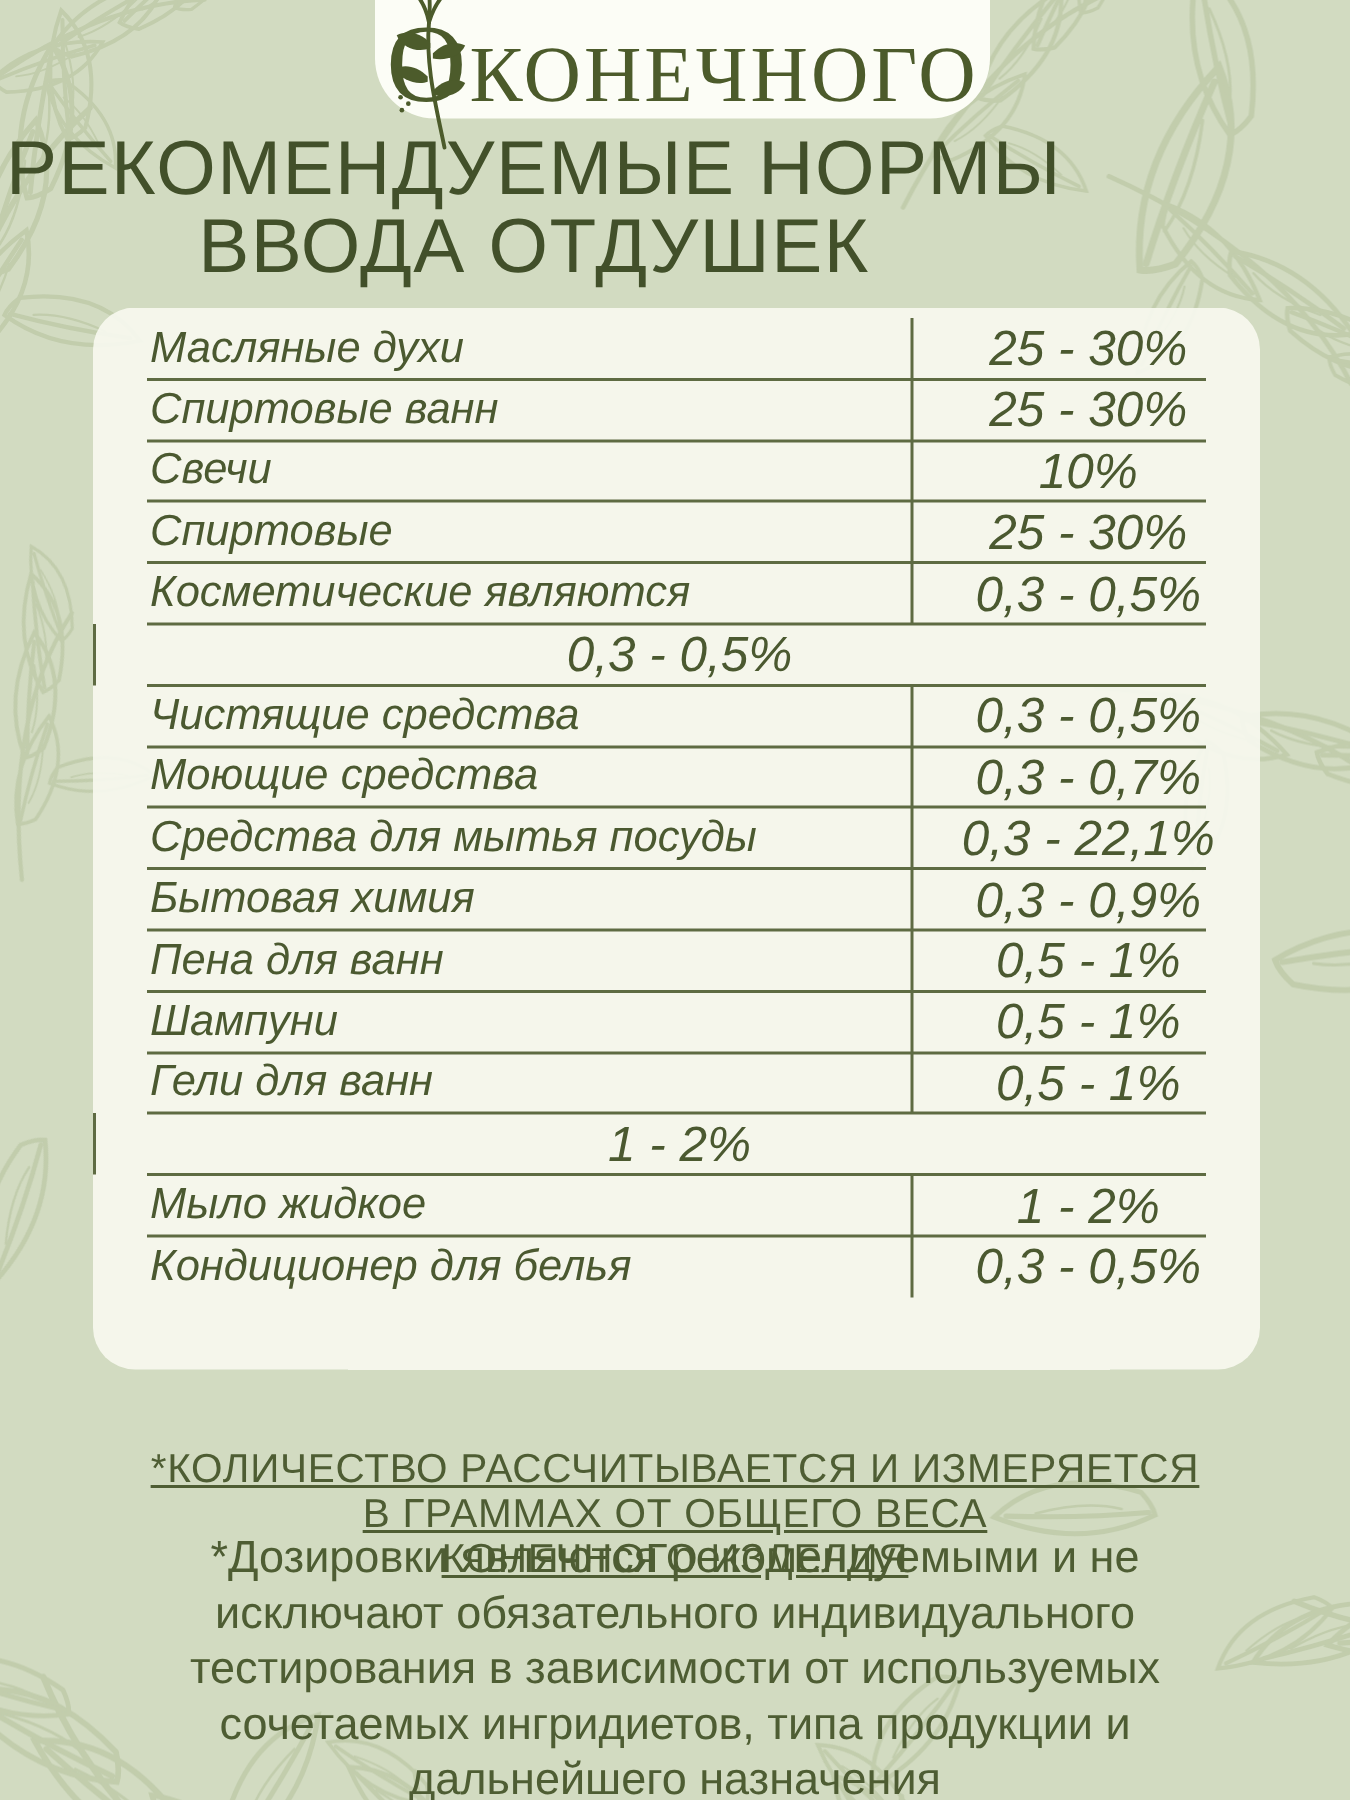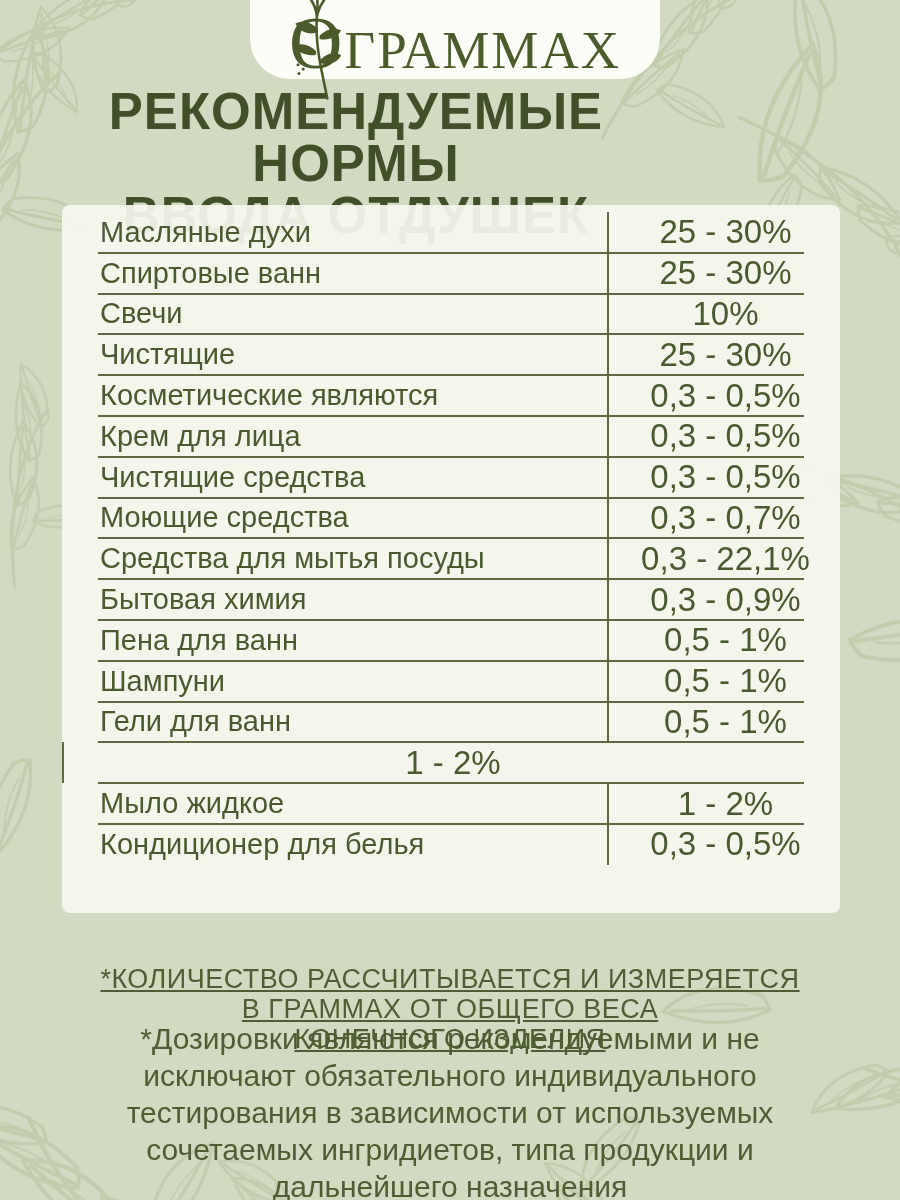--- a/index.html
+++ b/index.html
@@ -14,27 +14,27 @@
     display:flex;align-items:center;justify-content:center;
   }
   .logo{display:flex;align-items:baseline;color:#4c5b2b;font-family:"Liberation Serif", serif;padding-top:6px;}
   .logo-initial{position:relative;display:inline-block;font-size:74px;line-height:1;letter-spacing:0;}
   .logo-sprig{position:absolute;left:-5px;top:-17px;pointer-events:none;}
   .logo-rest{font-size:53px;line-height:1;letter-spacing:2px;margin-left:2px;}
 
   .title{
     position:absolute;left:0;top:86px;width:712px;z-index:2;
     text-align:center;color:#42502a;font-size:51px;line-height:52px;
-    letter-spacing:1px;font-weight:700;
+    letter-spacing:1px;font-weight:400;
   }
 
   .table-card{
     position:absolute;left:62px;top:205px;width:778px;height:708px;z-index:2;
-    background:rgba(247,249,239,0.92);border-radius:8px;
-    box-sizing:border-box;padding:7px 0;
+    background:rgba(247,249,239,0.92);border-radius:28px;
+    box-sizing:border-box;padding:7px 0;font-style:italic;
   }
   .row{position:relative;display:flex;height:40.8px;align-items:center;}
   .row:not(:last-child)::after{
     content:"";position:absolute;left:36px;right:36px;bottom:-1px;height:2px;
     background:#5e6b42;
   }
   .cell{color:#4b5930;white-space:nowrap;}
   .cell.label{flex:0 0 545px;box-sizing:border-box;padding-left:38px;font-size:29px;}
   .cell.value{
     flex:1;align-self:stretch;display:flex;align-items:center;justify-content:center;
@@ -109,21 +109,21 @@
             <path d="M36,46 C28,38 18,36 10,40 C14,50 27,54 36,50 Z"></path>
             <path d="M38,54 C46,46 56,44 63,48 C59,57 47,60 38,58 Z"></path>
             <path d="M34,72 C26,64 16,62 9,66 C13,75 26,79 34,76 Z"></path>
             <path d="M39,82 C47,74 57,73 63,77 C59,86 48,89 39,86 Z"></path>
             <circle cx="13" cy="88" r="1.8"></circle>
             <circle cx="19" cy="93" r="1.8"></circle>
             <circle cx="14" cy="98" r="1.8"></circle>
           </g>
         </svg>
       </span>
-      <span class="logo-rest">ГРАММАХ</span>
+      <span class="logo-rest">КОНЕЧНОГО</span>
     </div>
   </div>
 
   <div class="title">
     <div>РЕКОМЕНДУЕМЫЕ НОРМЫ</div>
     <div>ВВОДА ОТДУШЕК</div>
   </div>
 
   <div class="table-card">
     <div id="rows">
@@ -136,32 +136,31 @@
       <div class="cell label">Спиртовые ванн</div>
       <div class="cell value">25 - 30%</div>
     </div>
 
     <div class="row">
       <div class="cell label">Свечи</div>
       <div class="cell value">10%</div>
     </div>
 
     <div class="row">
-      <div class="cell label">Чистящие</div>
+      <div class="cell label">Спиртовые</div>
       <div class="cell value">25 - 30%</div>
     </div>
 
     <div class="row">
       <div class="cell label">Косметические являются</div>
       <div class="cell value">0,3 - 0,5%</div>
     </div>
 
 
     <div class="row">
-      <div class="cell label">Крем для лица</div>
       <div class="cell value">0,3 - 0,5%</div>
     </div>
 
     <div class="row">
       <div class="cell label">Чистящие средства</div>
       <div class="cell value">0,3 - 0,5%</div>
     </div>
 
     <div class="row">
       <div class="cell label">Моющие средства</div>

